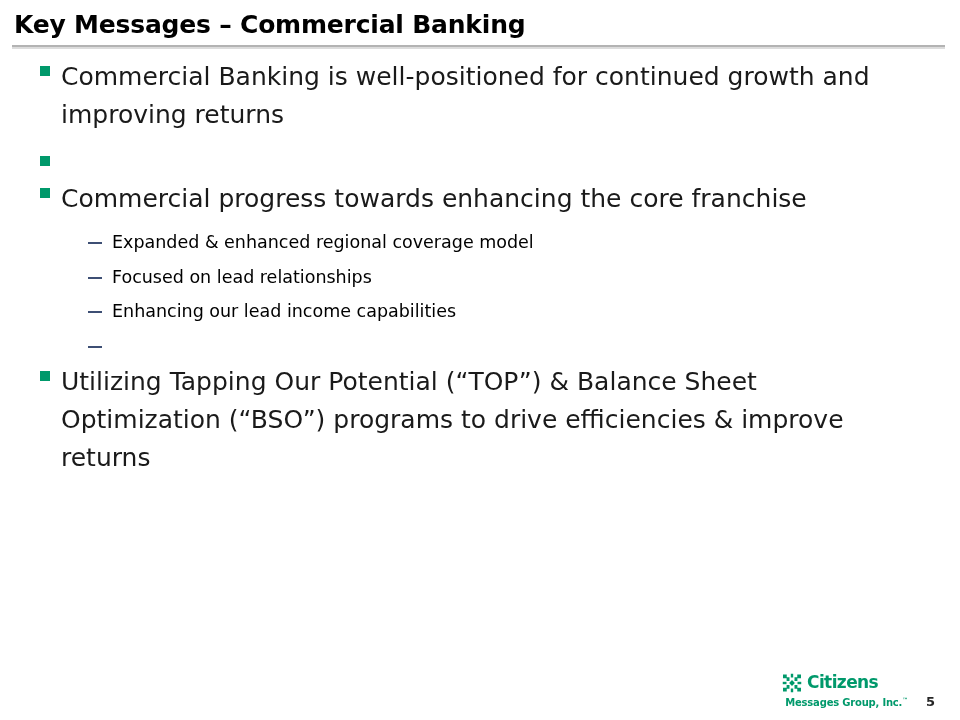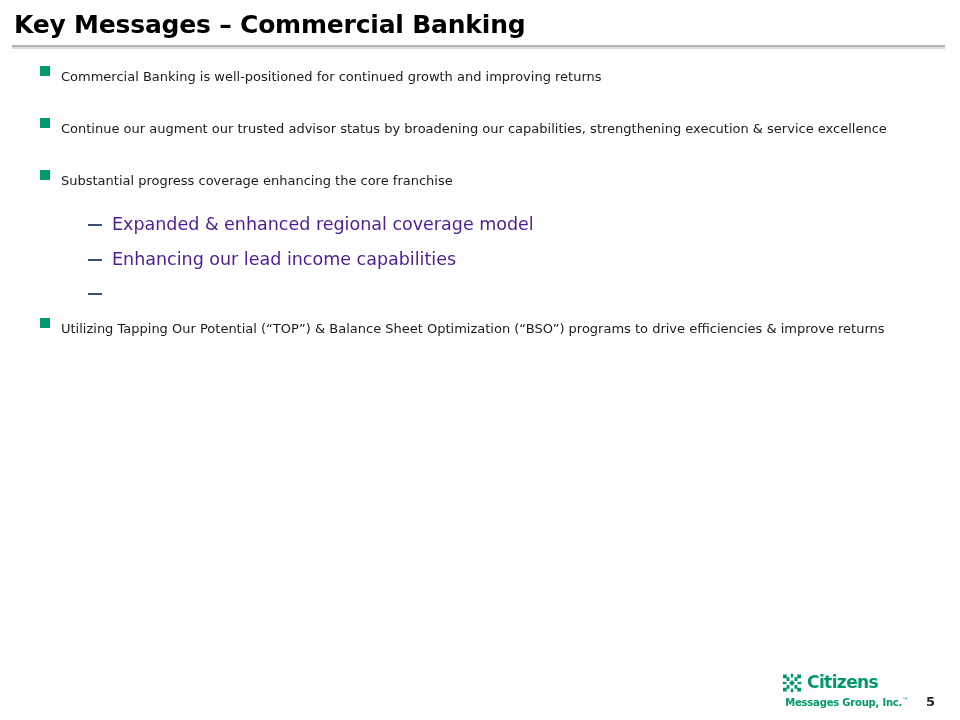--- a/index.html
+++ b/index.html
@@ -70,21 +70,21 @@
   }
   .sq-marker {
     flex: 0 0 auto;
     width: 10px;
     height: 10px;
     background: #00996b;
     margin-top: 8px;
     margin-right: 11px;
   }
   .l1-text {
-    font-size: 13px;
+    font-size: 25px;
     line-height: 38px;
     color: #1a1a1a;
     max-width: 855px;
   }
 
   .sub-list {
     margin: 2px 0 2px 0;
     padding: 0;
   }
   .bullet-l2 {
@@ -97,21 +97,21 @@
     flex: 0 0 auto;
     width: 14px;
     height: 2px;
     background: #3d4f74;
     margin-top: 16px;
     margin-right: 10px;
   }
   .l2-text {
     font-size: 17.5px;
     line-height: 33.5px;
-    color: #4c1d95;
+    color: #000000;
   }
 
   .spacer-sm { height: 6px; }
   .spacer-md { height: 13px; }
 
   
   .logo-block {
     position: absolute;
     left: 780px;
     top: 670px;
@@ -174,34 +174,37 @@
 
     <div class="bullet-l1">
       <span class="sq-marker"></span>
       <span class="l1-text">Commercial Banking is well-positioned for continued growth and improving returns</span>
     </div>
 
     <div class="spacer-sm"></div>
 
     <div class="bullet-l1">
       <span class="sq-marker"></span>
-      <span class="l1-text">Continue our augment our trusted advisor status by broadening our capabilities, strengthening execution &amp; service excellence</span>
     </div>
 
     <div class="spacer-sm"></div>
 
     <div class="bullet-l1">
       <span class="sq-marker"></span>
-      <span class="l1-text">Substantial progress coverage enhancing the core franchise</span>
+      <span class="l1-text">Commercial progress towards enhancing the core franchise</span>
     </div>
 
     <div class="sub-list">
       <div class="bullet-l2">
         <span class="dash-marker"></span>
         <span class="l2-text">Expanded &amp; enhanced regional coverage model</span>
+      </div>
+      <div class="bullet-l2">
+        <span class="dash-marker"></span>
+        <span class="l2-text">Focused on lead relationships</span>
       </div>
       <div class="bullet-l2">
         <span class="dash-marker"></span>
         <span class="l2-text">Enhancing our lead income capabilities</span>
       </div>
       <div class="bullet-l2">
         <span class="dash-marker"></span>
       </div>
     </div>
 

